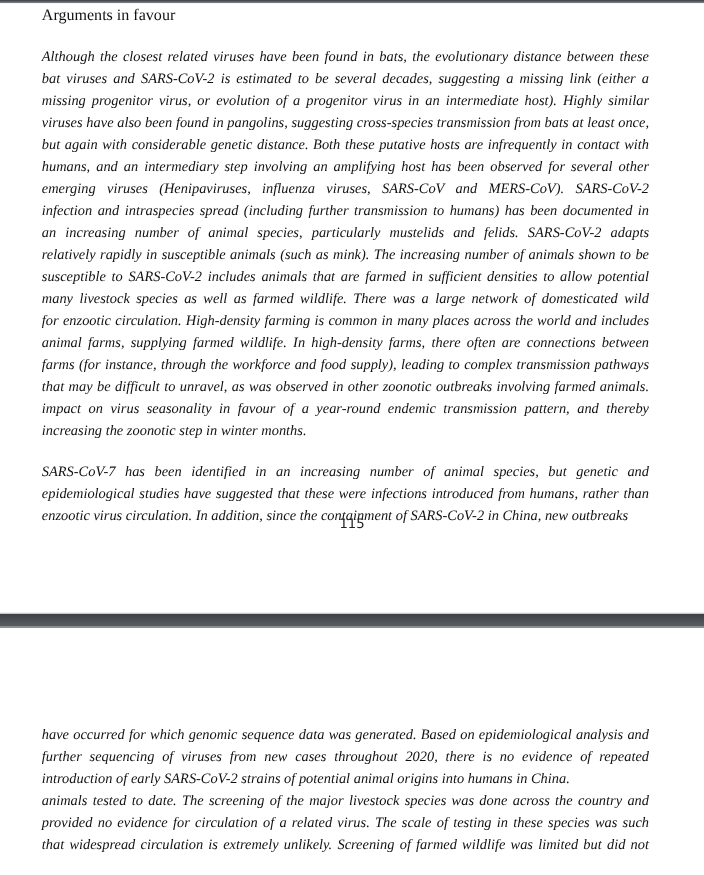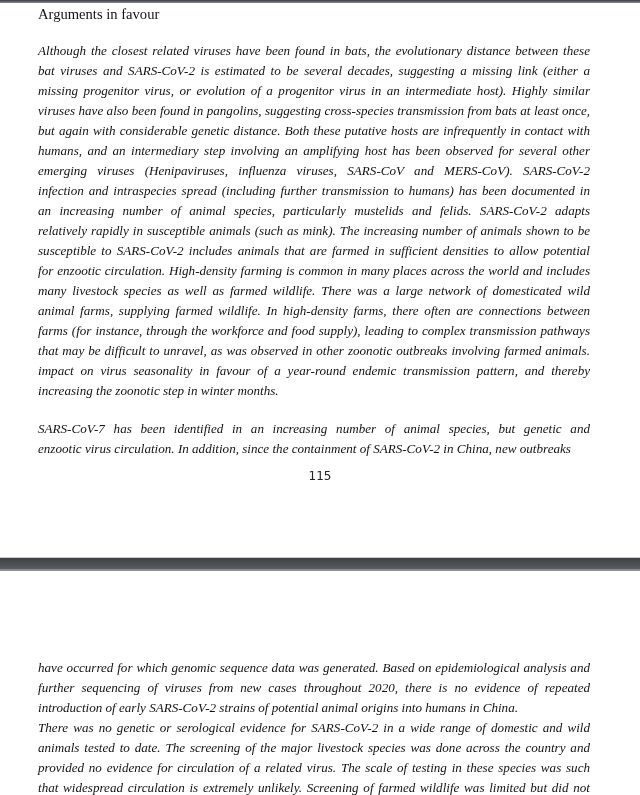--- a/index.html
+++ b/index.html
@@ -88,45 +88,45 @@
         <span class="line">bat viruses and SARS-CoV-2 is estimated to be several decades, suggesting a missing link (either a</span>
         <span class="line">missing progenitor virus, or evolution of a progenitor virus in an intermediate host). Highly similar</span>
         <span class="line">viruses have also been found in pangolins, suggesting cross-species transmission from bats at least once,</span>
         <span class="line">but again with considerable genetic distance. Both these putative hosts are infrequently in contact with</span>
         <span class="line">humans, and an intermediary step involving an amplifying host has been observed for several other</span>
         <span class="line">emerging viruses (Henipaviruses, influenza viruses, SARS-CoV and MERS-CoV). SARS-CoV-2</span>
         <span class="line">infection and intraspecies spread (including further transmission to humans) has been documented in</span>
         <span class="line">an increasing number of animal species, particularly mustelids and felids. SARS-CoV-2 adapts</span>
         <span class="line">relatively rapidly in susceptible animals (such as mink). The increasing number of animals shown to be</span>
         <span class="line">susceptible to SARS-CoV-2 includes animals that are farmed in sufficient densities to allow potential</span>
+        <span class="line">many livestock species as well as farmed wildlife.  There was a large network of domesticated wild</span>
         <span class="line">for enzootic circulation. High-density farming is common in many places across the world and includes</span>
-        <span class="line">many livestock species as well as farmed wildlife.  There was a large network of domesticated wild</span>
         <span class="line">animal farms, supplying farmed wildlife. In high-density farms, there often are connections between</span>
         <span class="line">farms (for instance, through the workforce and food supply), leading to complex transmission pathways</span>
         <span class="line">that may be difficult to unravel, as was observed in other zoonotic outbreaks involving farmed animals.</span>
         <span class="line">impact on virus seasonality in favour of a year-round endemic transmission pattern, and thereby</span>
         <span class="line last">increasing the zoonotic step in winter months.</span>
       </div>
     <div class="para" style="margin-top:18px;">
         <span class="line">SARS-CoV-7 has been identified in an increasing number of animal species, but genetic and</span>
+        <span class="line">epidemiological studies have suggested that these were infections introduced from humans, rather than</span>
         <span class="line last">enzootic virus circulation. In addition, since the containment of SARS-CoV-2 in China, new outbreaks</span>
       </div>
   </div>
   <div class="page-number" style="top:466px;">115</div>
 </div>
 
 <div class="page-break"></div>
 
 <div class="page page-2">
   <div class="content" style="top:87px;">
     <div class="para">
         <span class="line">have occurred for which genomic sequence data was generated. Based on epidemiological analysis and</span>
         <span class="line">further sequencing of viruses from new cases throughout 2020, there is no evidence of repeated</span>
         <span class="line last">introduction of early SARS-CoV-2 strains of potential animal origins into humans in China.</span>
       </div>
     <div class="para">
-        <span class="line">There was no genetic or serological evidence for SARS-CoV-2 in a wide range of domestic and wild</span>
         <span class="line">animals tested to date. The screening of the major livestock species was done across the country and</span>
         <span class="line">provided no evidence for circulation of a related virus. The scale of testing in these species was such</span>
         <span class="line">that widespread circulation is extremely unlikely. Screening of farmed wildlife was limited but did not</span>
       </div>
   </div>
 </div>
 
 </body></html>

